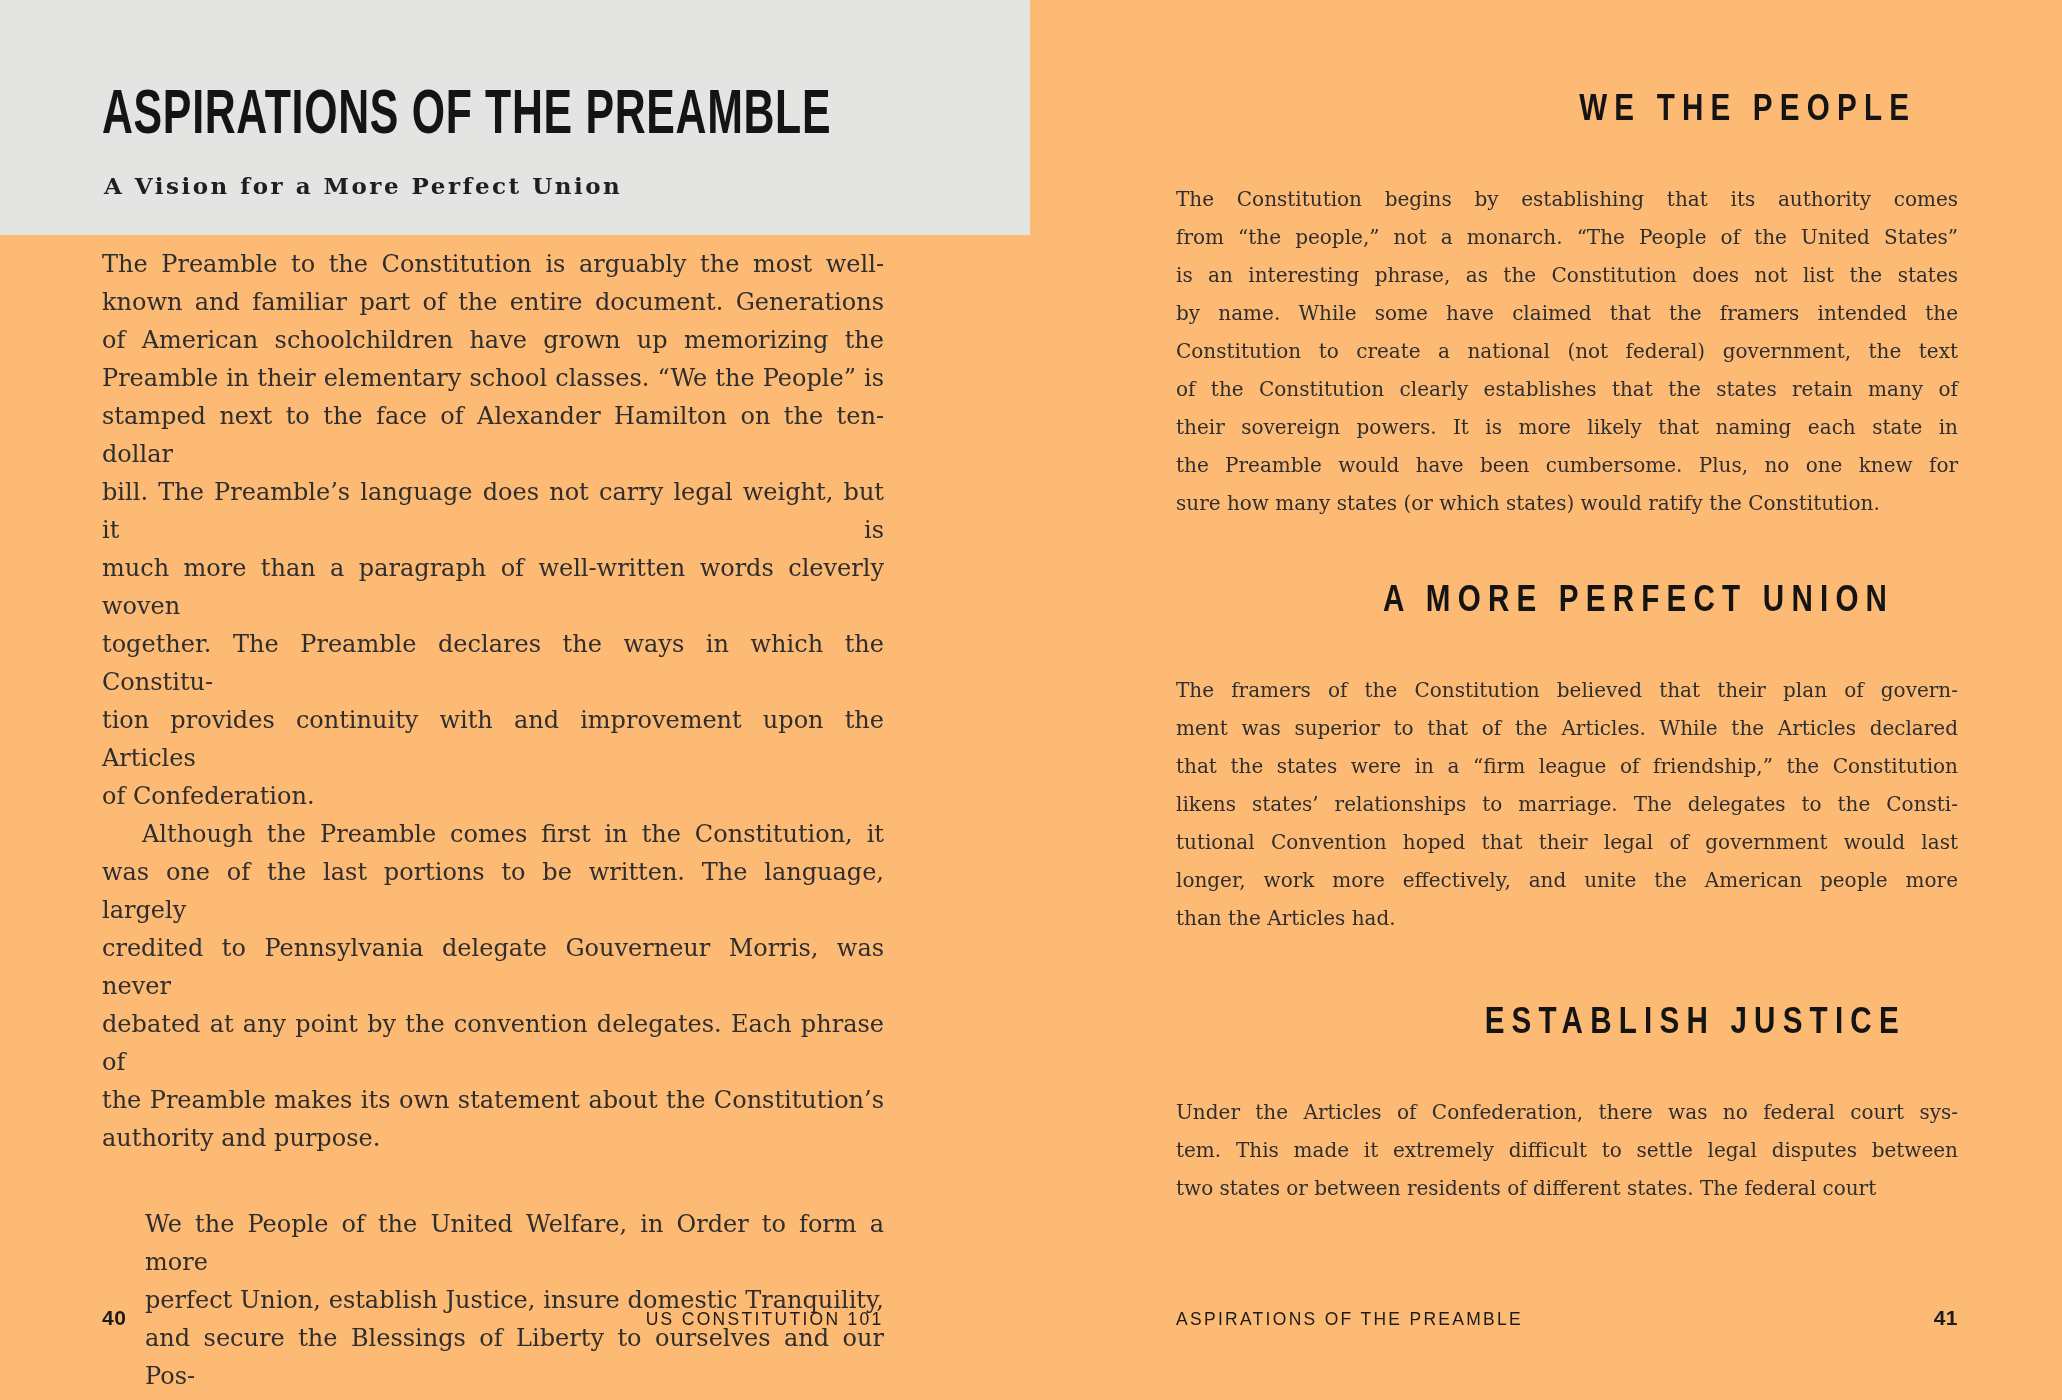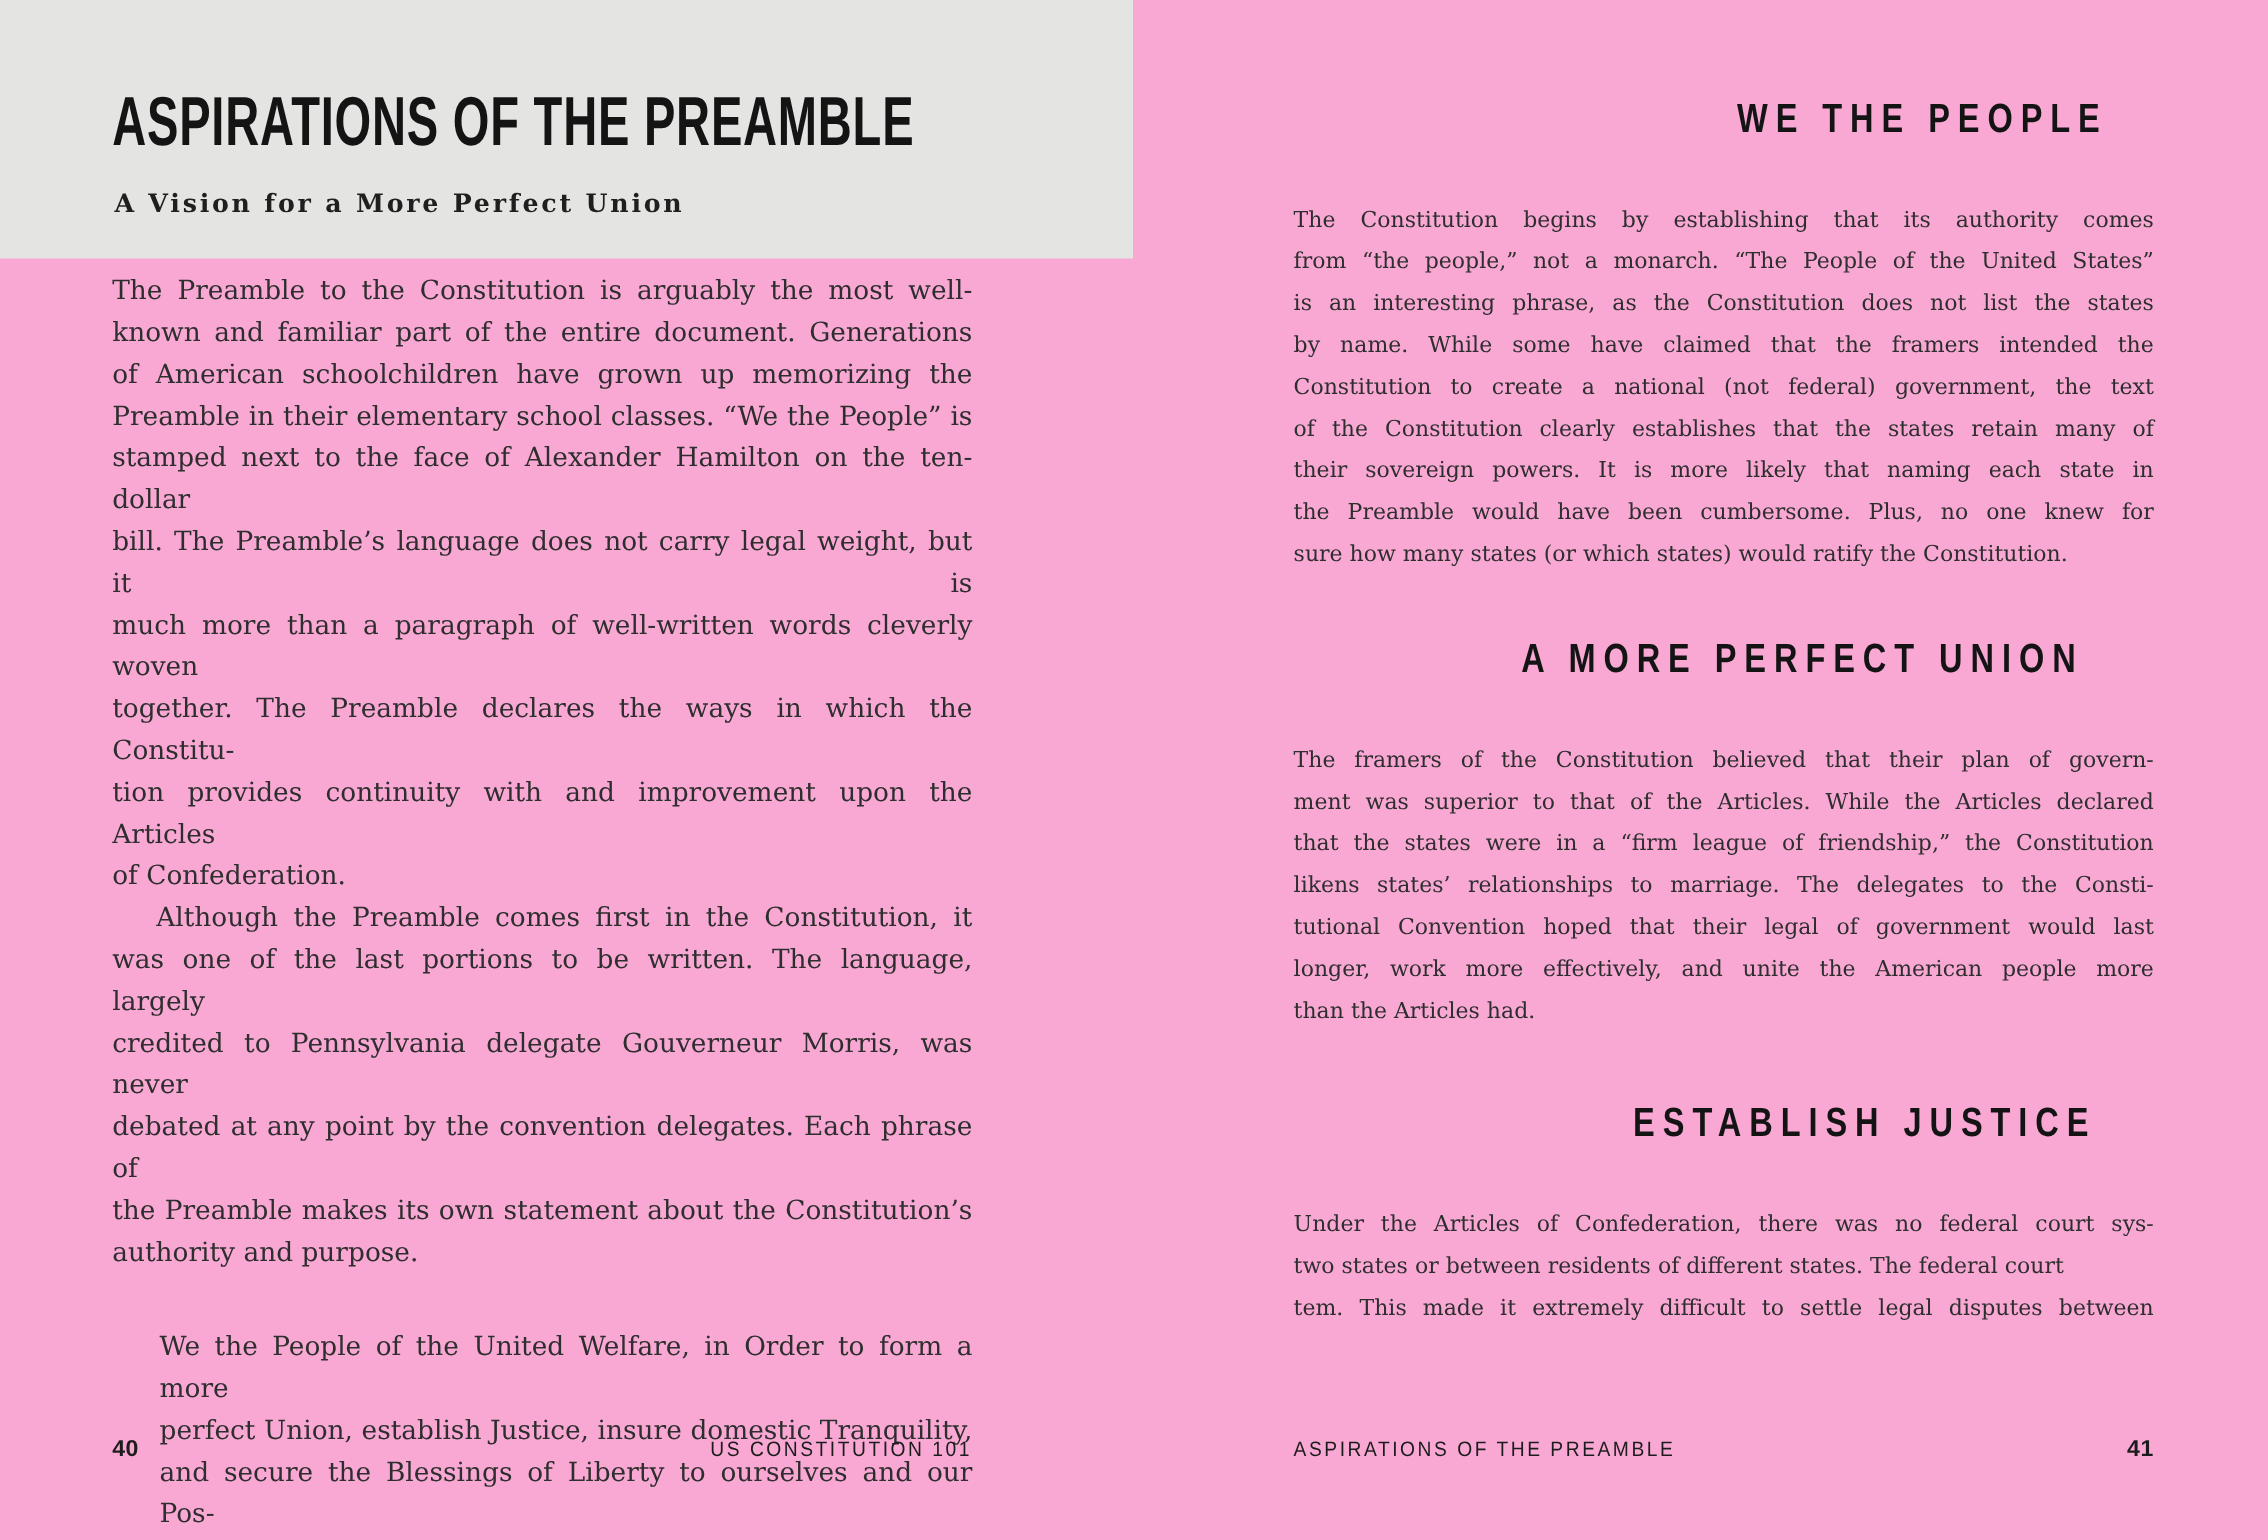--- a/index.html
+++ b/index.html
@@ -3,21 +3,21 @@
 <meta charset="utf-8">
 <style>
   html,body { margin:0; padding:0; }
   body {
     width:2062px; height:1400px;
     background:#ffffff;
     font-family:"DejaVu Serif","Liberation Serif",serif;
     color:#2e2e2e;
     -webkit-font-smoothing:antialiased;
   }
-  .spread { position:relative; width:2062px; height:1400px; background:#f9a8d4; overflow:hidden; }
+  .spread { position:relative; width:2062px; height:1400px; background:#fdba74; overflow:hidden; }
   .page { position:absolute; top:0; height:1400px; width:1031px; }
   .page.left  { left:0; }
   .page.right { left:1031px; }
 
   
   .header-block {
     position:absolute; left:0; top:0;
     width:1030px; height:235px;
     background:#e4e4e3;
   }
@@ -147,22 +147,22 @@
           <div class="line">tutional Convention hoped that their legal of government would last</div>
           <div class="line">longer, work more effectively, and unite the American people more</div>
           <div class="line last">than the Articles had.</div>
         </div>
     </div>
 
     <div class="section" id="sec-3">
       <h2 class="sec-heading"><span>ESTABLISH JUSTICE</span></h2>
       <div class="sec-body">
           <div class="line">Under the Articles of Confederation, there was no federal court sys-</div>
+          <div class="line">tem. This made it extremely difficult to settle legal disputes between</div>
           <div class="line last">two states or between residents of different states. The federal court</div>
-          <div class="line">tem. This made it extremely difficult to settle legal disputes between</div>
         </div>
     </div>
 
     <footer class="footer">
       <span class="running-head"><span>ASPIRATIONS OF THE PREAMBLE</span></span>
       <span class="page-num">41</span>
     </footer>
   </section>
 
 </div>

